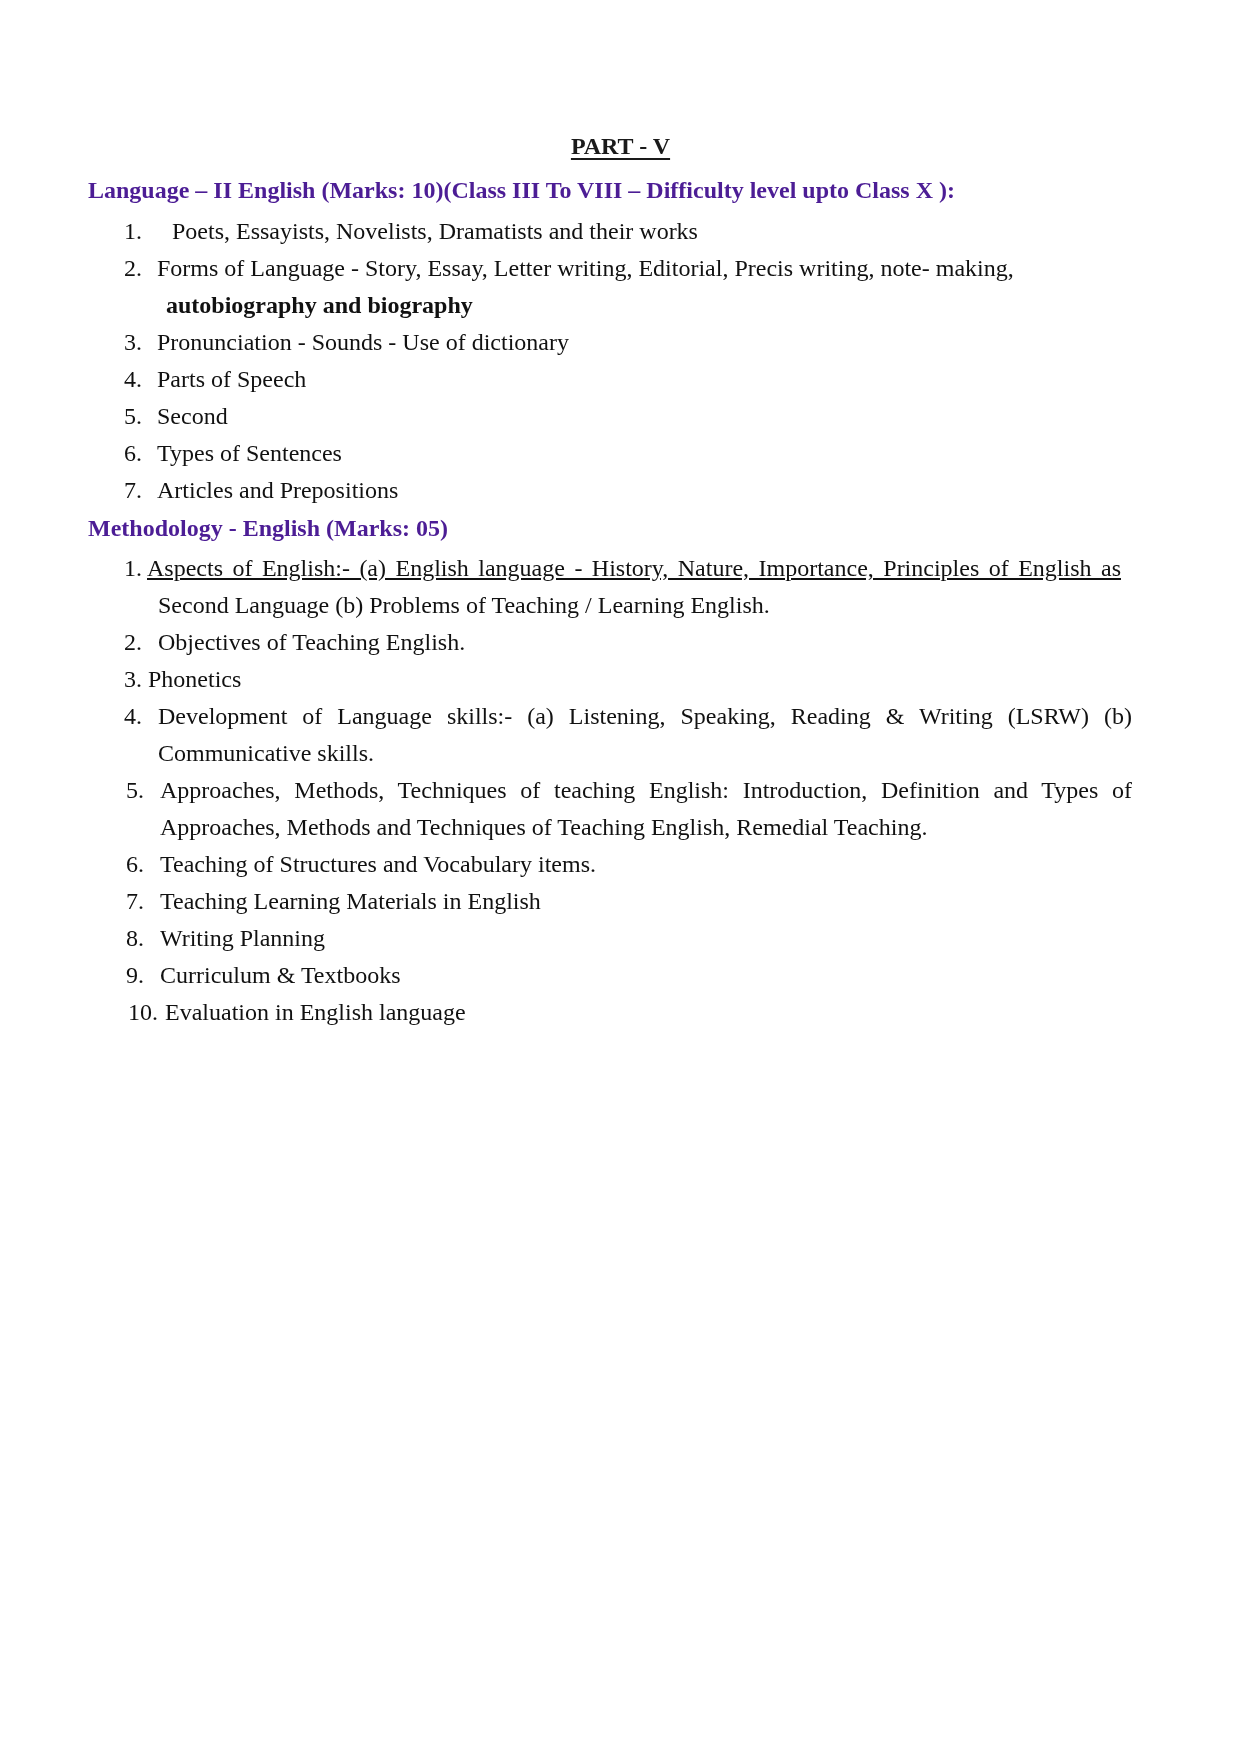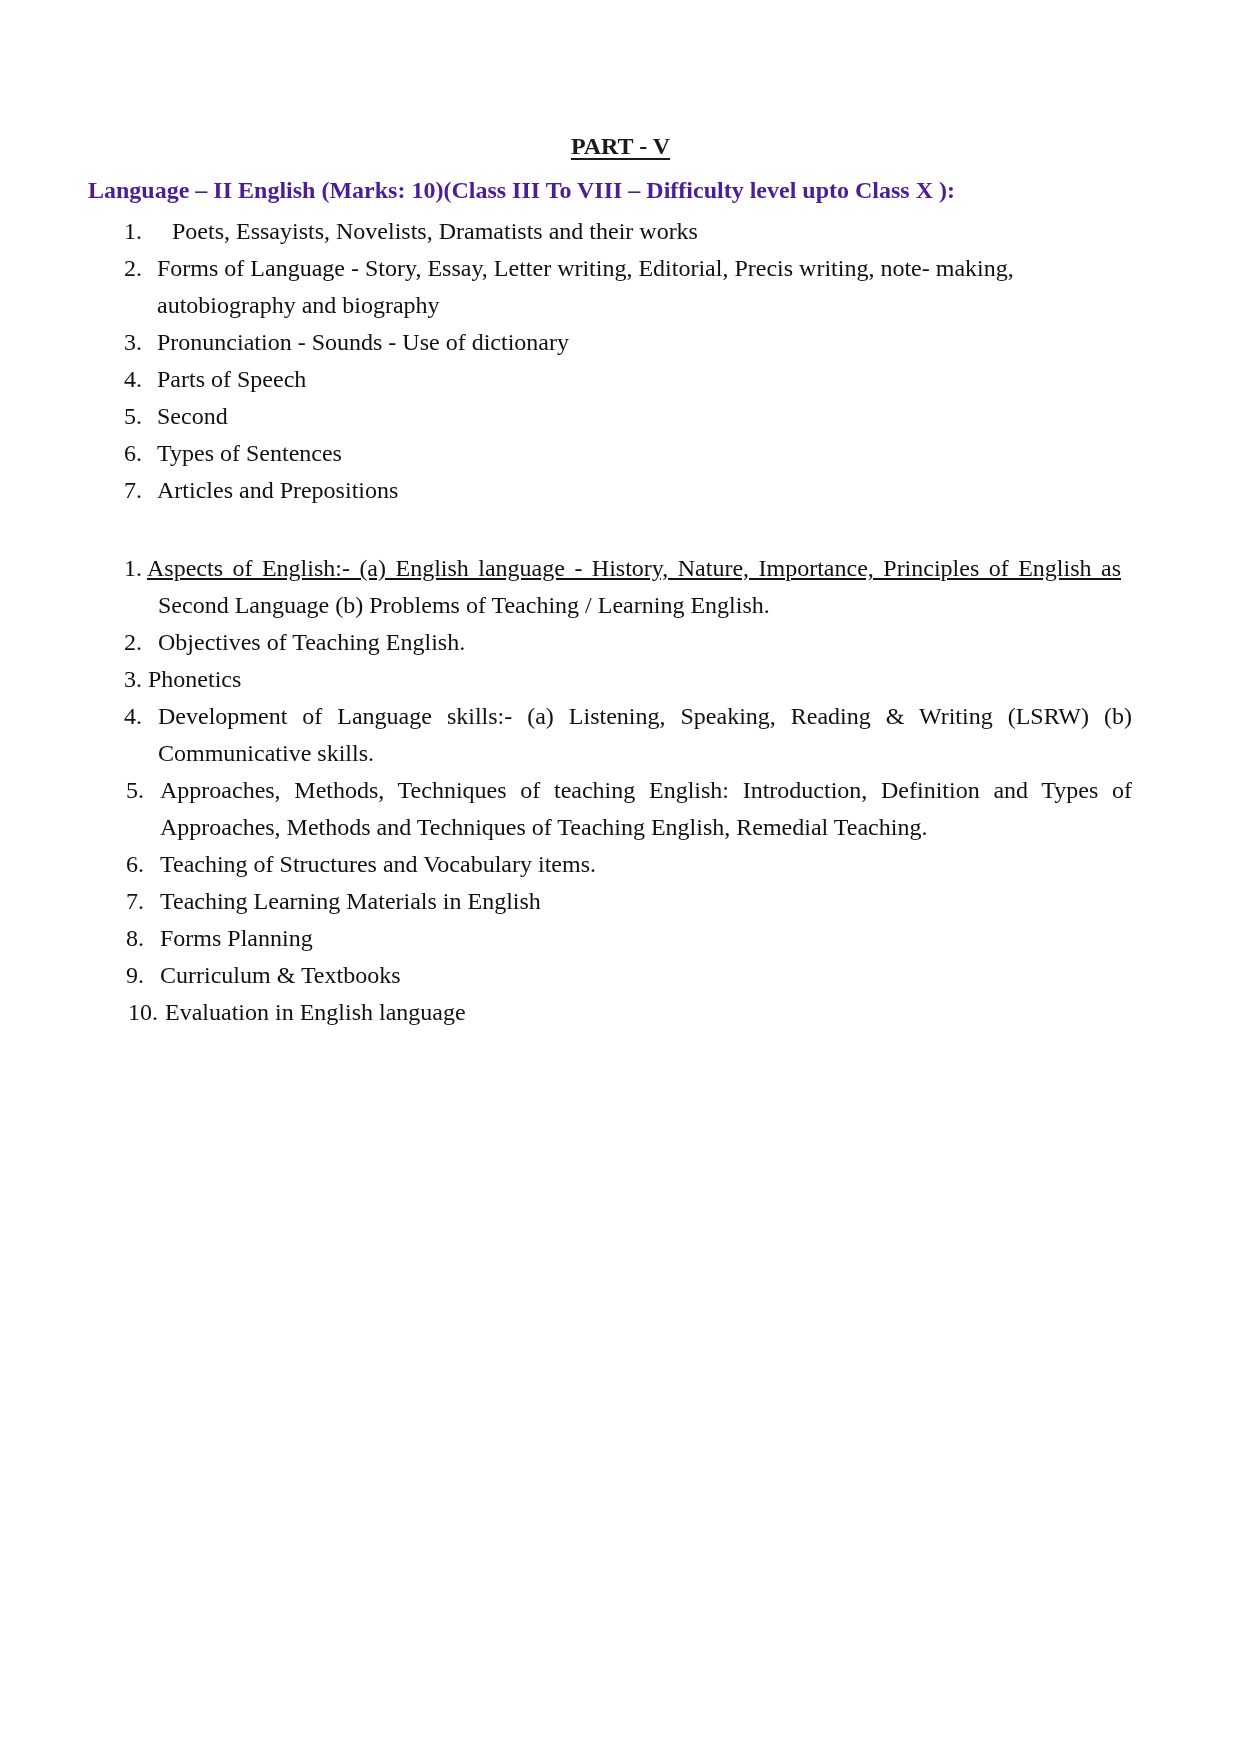--- a/index.html
+++ b/index.html
@@ -39,21 +39,21 @@
   <div class="list">
     <div class="item" style="top:213px;">
       <span class="num" style="left:118px;width:24px;">1.</span>
       <span class="txt" style="left:172px;">Poets, Essayists, Novelists, Dramatists and their works</span>
     </div>
     <div class="item" style="top:250px;">
       <span class="num" style="left:118px;width:24px;">2.</span>
       <span class="txt" style="left:157px;">Forms of Language - Story, Essay, Letter writing, Editorial, Precis writing, note- making,</span>
     </div>
     <div class="item" style="top:287px;">
-      <span class="txt" style="left:157px;">autobiography and biography</span>
+      <span class="txt" style="left:166px;font-weight:bold;">autobiography and biography</span>
     </div>
     <div class="item" style="top:324px;">
       <span class="num" style="left:118px;width:24px;">3.</span>
       <span class="txt" style="left:157px;">Pronunciation - Sounds - Use of dictionary</span>
     </div>
     <div class="item" style="top:361px;">
       <span class="num" style="left:118px;width:24px;">4.</span>
       <span class="txt" style="left:157px;">Parts of Speech</span>
     </div>
     <div class="item" style="top:398px;">
@@ -63,20 +63,21 @@
     <div class="item" style="top:435px;">
       <span class="num" style="left:118px;width:24px;">6.</span>
       <span class="txt" style="left:157px;">Types of Sentences</span>
     </div>
     <div class="item" style="top:472px;">
       <span class="num" style="left:118px;width:24px;">7.</span>
       <span class="txt" style="left:157px;">Articles and Prepositions</span>
     </div>
   </div>
 
+  <div class="section-heading" style="top:515px;">Methodology - English (Marks: 05)</div>
 
   <div class="list">
     <div class="item" style="top:550px;">
       <span class="num" style="left:118px;width:24px;">1.</span>
       <span class="txt justify" style="left:147px;width:974px;text-decoration:underline;">Aspects of English:- (a) English language - History, Nature, Importance, Principles of English as</span>
     </div>
     <div class="item" style="top:587px;">
       <span class="txt" style="left:158px;">Second Language (b) Problems of Teaching / Learning English.</span>
     </div>
     <div class="item" style="top:624px;">
@@ -104,21 +105,21 @@
     <div class="item" style="top:846px;">
       <span class="num" style="left:120px;width:24px;">6.</span>
       <span class="txt" style="left:160px;">Teaching of Structures and Vocabulary items.</span>
     </div>
     <div class="item" style="top:883px;">
       <span class="num" style="left:120px;width:24px;">7.</span>
       <span class="txt" style="left:160px;">Teaching Learning Materials in English</span>
     </div>
     <div class="item" style="top:920px;">
       <span class="num" style="left:120px;width:24px;">8.</span>
-      <span class="txt" style="left:160px;">Forms Planning</span>
+      <span class="txt" style="left:160px;">Writing Planning</span>
     </div>
     <div class="item" style="top:957px;">
       <span class="num" style="left:120px;width:24px;">9.</span>
       <span class="txt" style="left:160px;">Curriculum &amp; Textbooks</span>
     </div>
     <div class="item" style="top:994px;">
       <span class="num" style="left:122px;width:36px;">10.</span>
       <span class="txt" style="left:165px;">Evaluation in English language</span>
     </div>
   </div>

